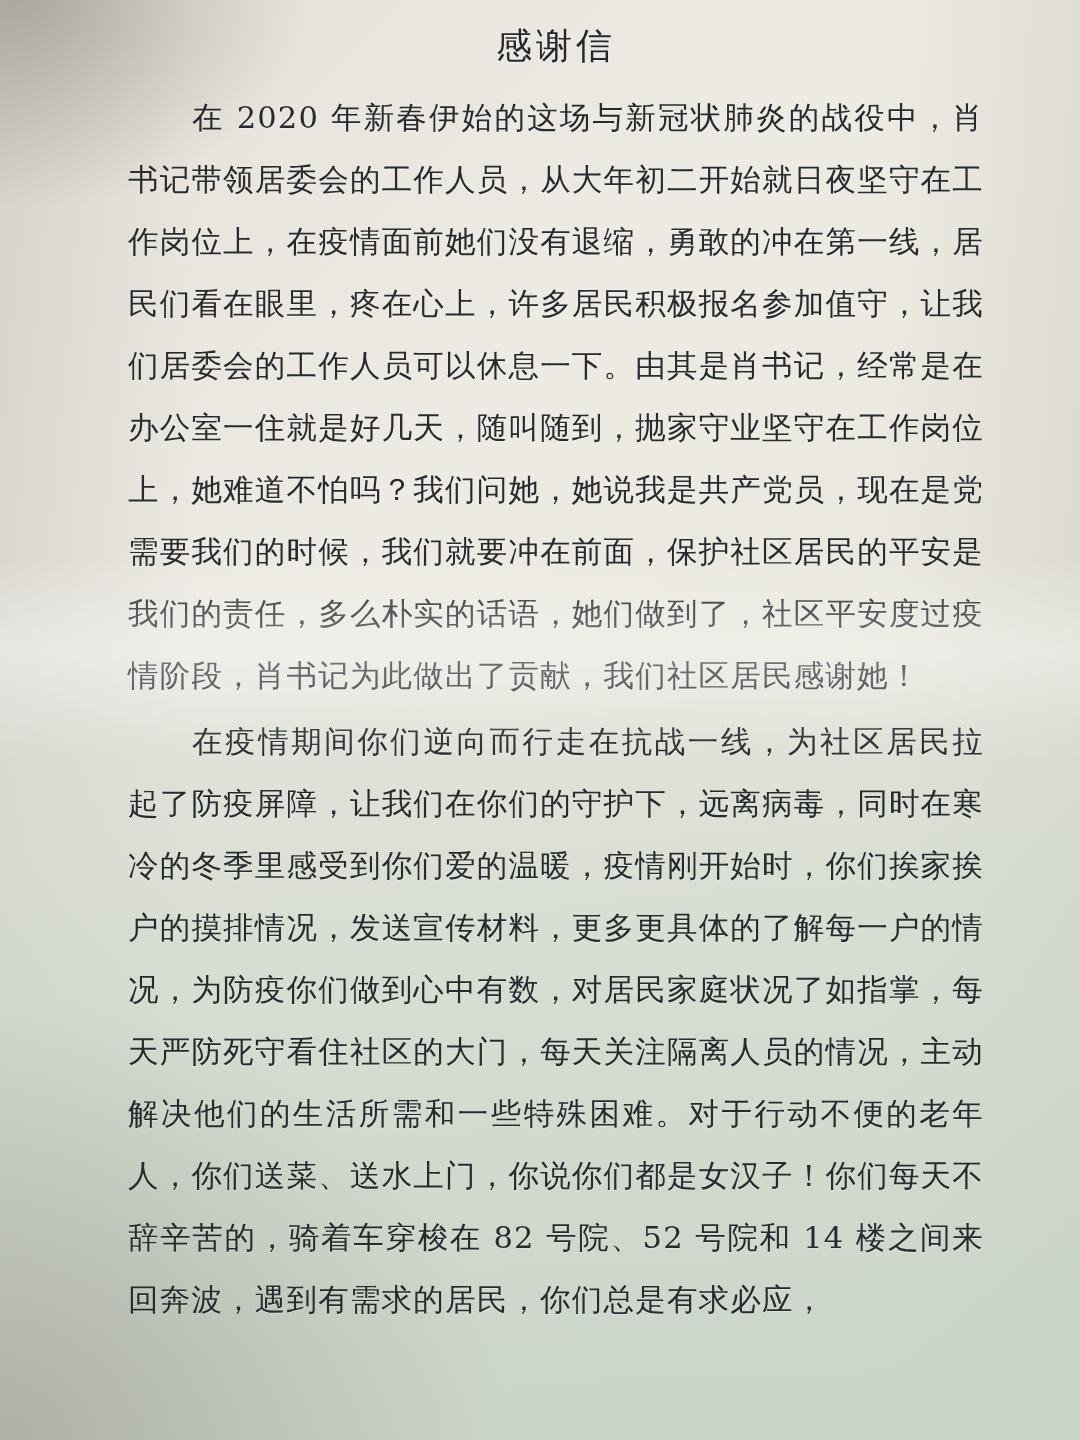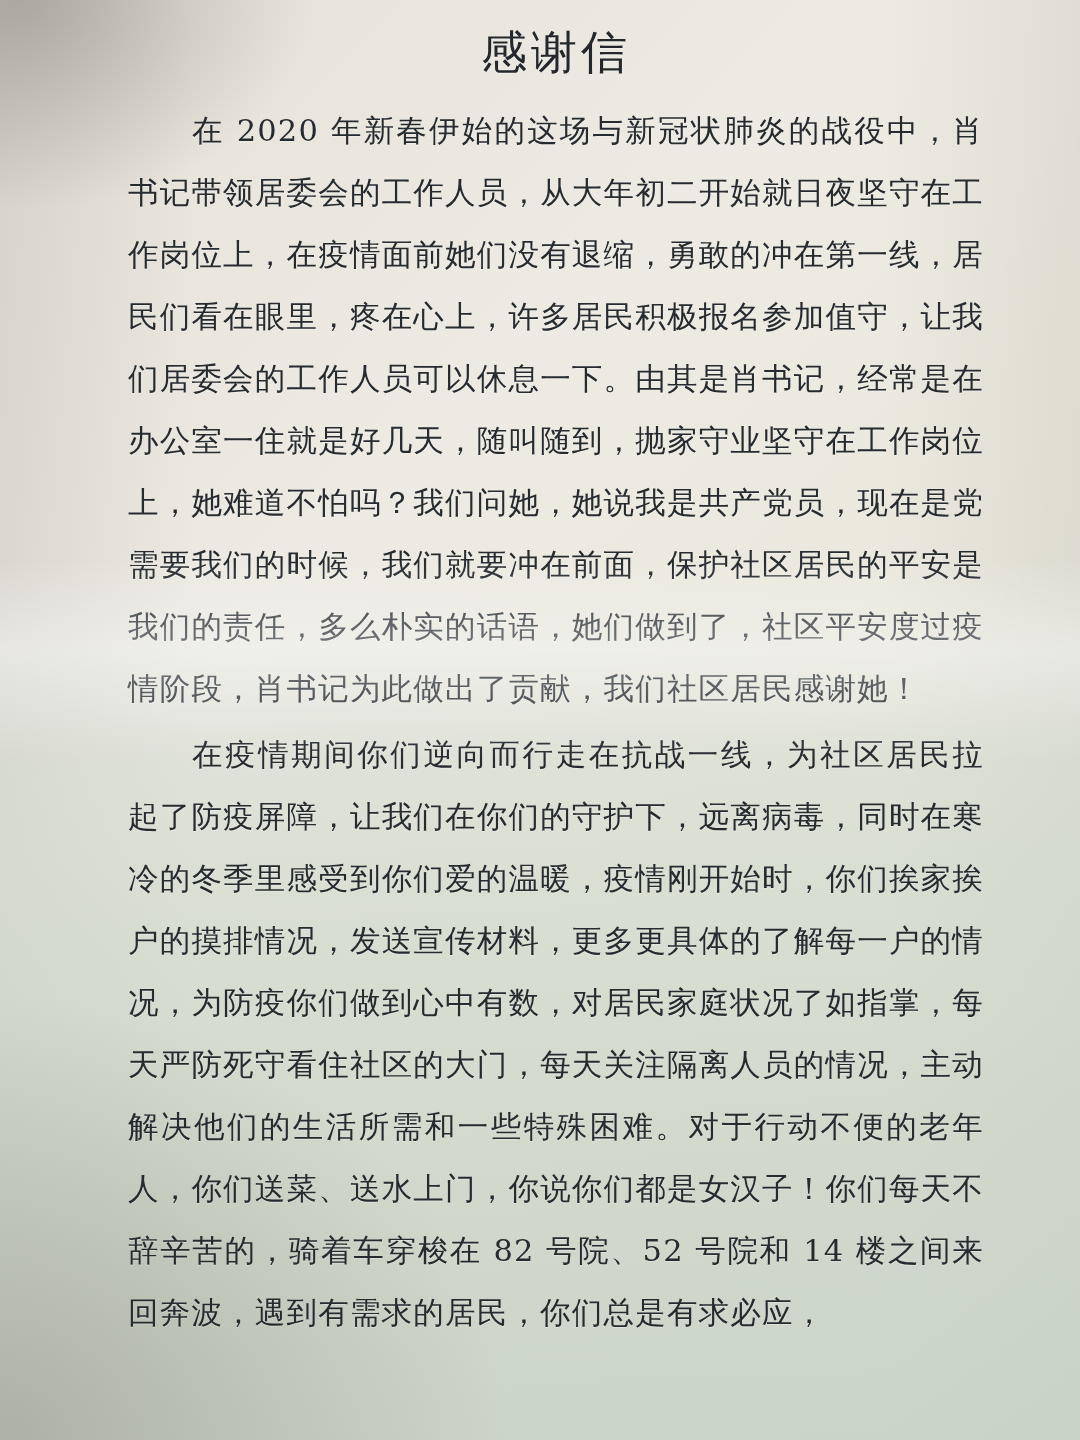--- a/index.html
+++ b/index.html
@@ -60,21 +60,21 @@
     left: 0; top: 0;
     width: 1080px;
     height: 1440px;
     padding: 22px 96px 0 128px;
     box-sizing: border-box;
   }
 
   h1 {
     margin: 0 0 16px 0;
     text-align: center;
-    font-size: 46px;
+    font-size: 36px;
     font-weight: 700;
     letter-spacing: 4px;
     color: #24282c;
     font-family: Liberation Mono, monospace;
     text-shadow: 0 1px 0 rgba(255,255,255,0.35);
   }
 
   .para {
     margin: 0 0 2px 0;
     font-size: 30.5px;

